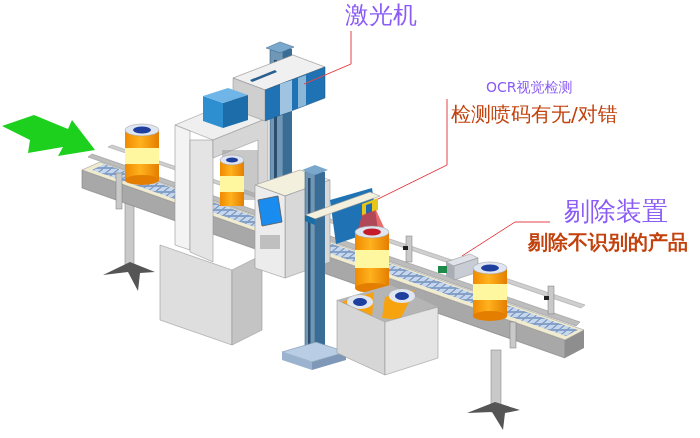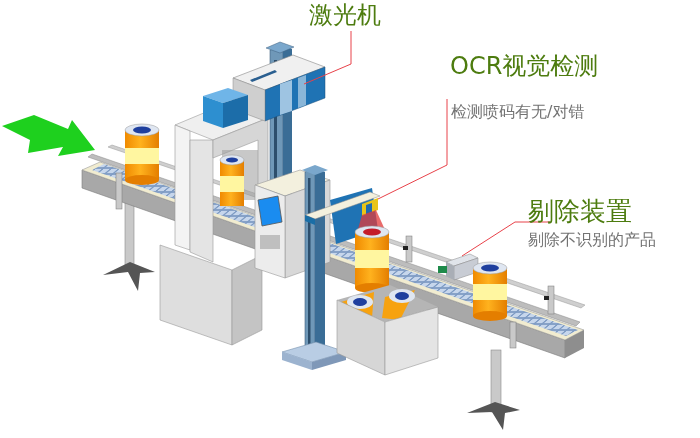--- a/index.html
+++ b/index.html
@@ -1,20 +1,20 @@
 <!DOCTYPE html>
 <html><head>
 <meta charset="utf-8">
 <style>
   html, body { margin:0; padding:0; background:#ffffff; }
   body { width:700px; height:438px; position:relative; overflow:hidden; font-family:"DejaVu Sans", sans-serif; }
   svg { position:absolute; left:0; top:0; }
   .lbl { position:absolute; white-space:nowrap; line-height:1; }
-  .title { color:#4d7c0f; font-size:22px; }
-  .sub { color:#737373; font-size:16px; }
+  .title { color:#8b5cf6; font-size:22px;margin-left:36px; }
+  .sub { color:#c2410c; font-size:20px; }
 </style>
 </head>
 <body>
 
 <svg width="700" height="438" viewBox="0 0 700 438">
   <defs>
     <linearGradient id="canG" x1="0" x2="1">
       <stop offset="0" stop-color="#f08a00"></stop>
       <stop offset="0.45" stop-color="#ffb21e"></stop>
       <stop offset="1" stop-color="#e47e00"></stop>
@@ -172,17 +172,17 @@
 
   <g stroke="#e8424a" stroke-width="1" fill="none">
     <polyline points="351,31 351,64 304,84"></polyline>
     <polyline points="447,99 447,165 378,199"></polyline>
     <polyline points="550,222 515,222 462,256"></polyline>
   </g>
 </svg>
 
 <div class="lbl title" style="left:309px;top:3px;font-size:24px;">激光机</div>
 
-<div class="lbl title" style="left:450px;top:54px;font-size:24px;">OCR视觉检测</div>
+<div class="lbl title" style="left:450px;top:80px;font-size:14px;">OCR视觉检测</div>
 <div class="lbl sub" style="left:451px;top:104px;">检测喷码有无/对错</div>
 
 <div class="lbl title" style="left:528px;top:198px;font-size:26px;">剔除装置</div>
-<div class="lbl sub" style="left:528px;top:232px;">剔除不识别的产品</div>
+<div class="lbl sub" style="left:528px;top:232px;font-weight:bold;">剔除不识别的产品</div>
 
 </body></html>

